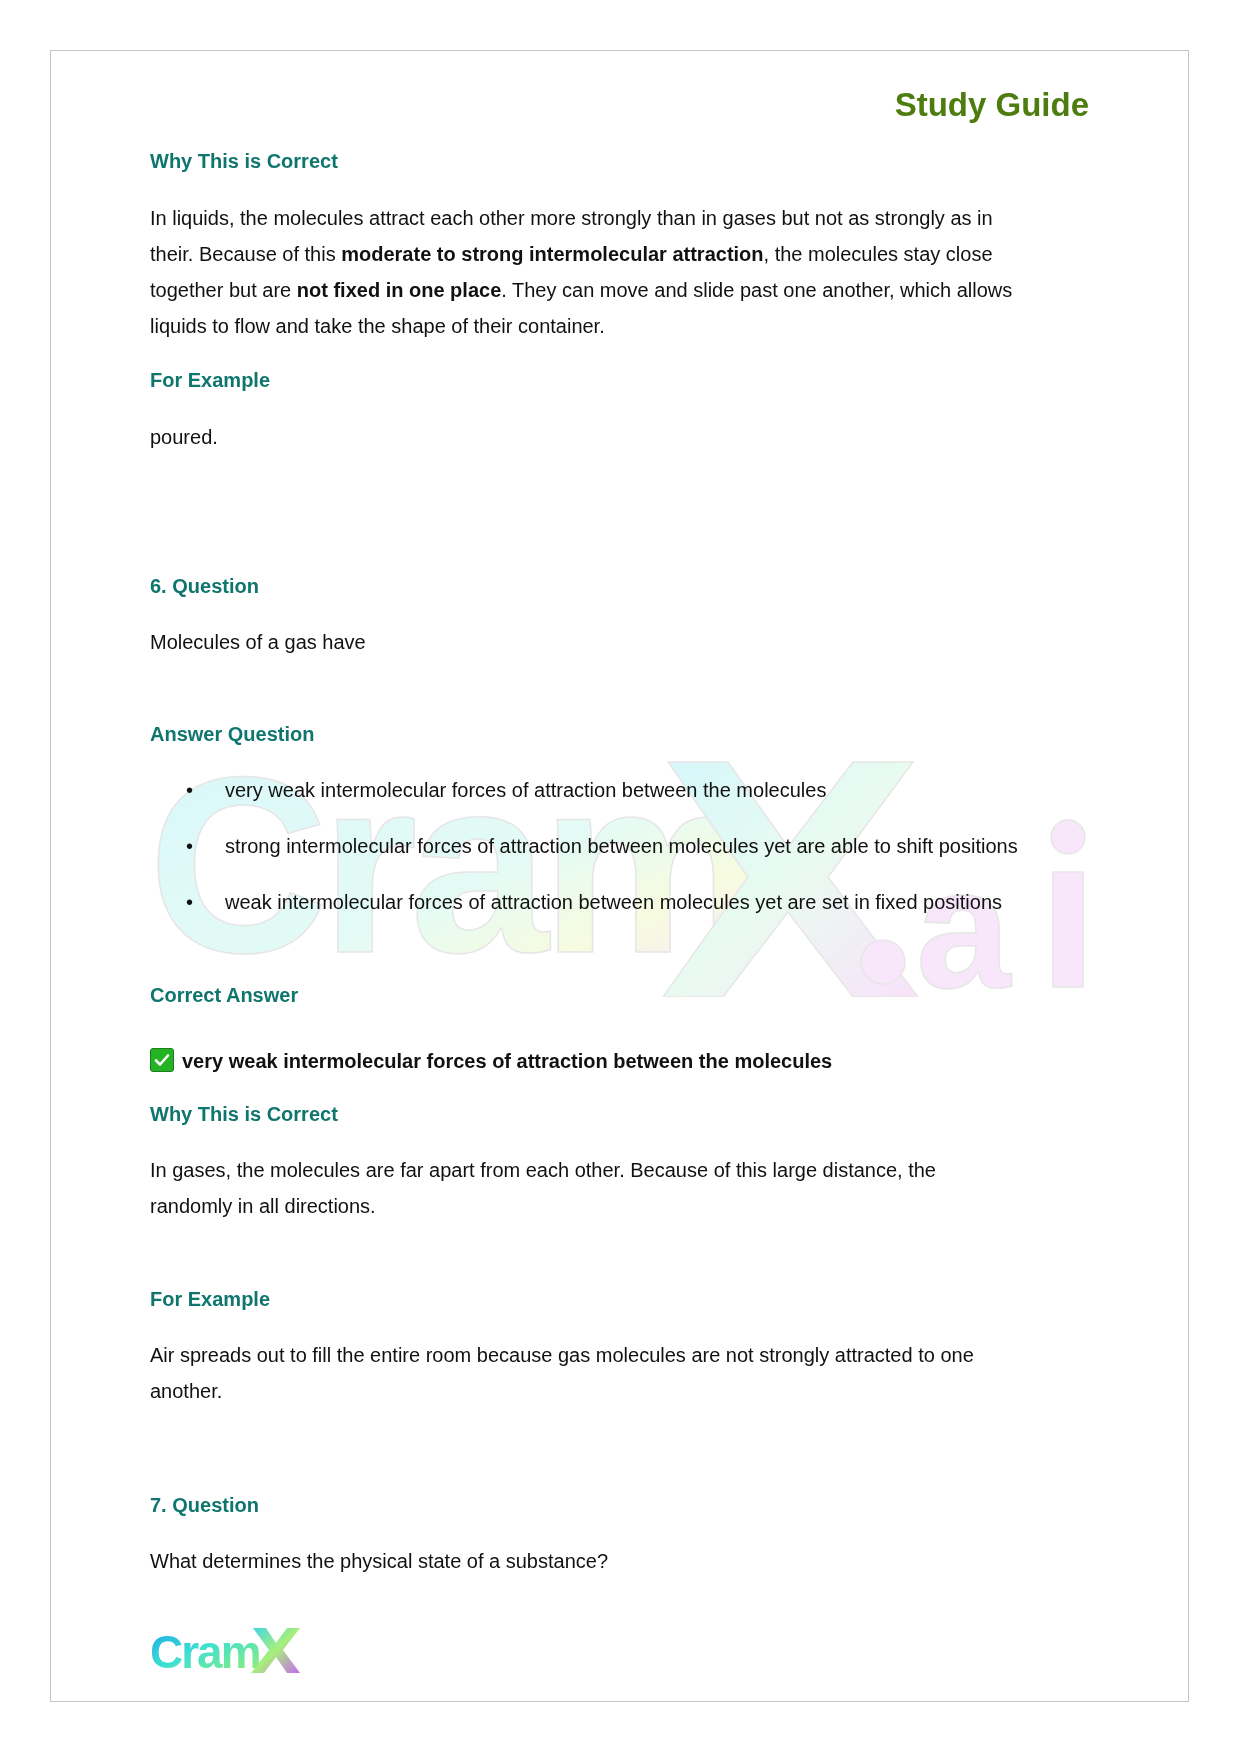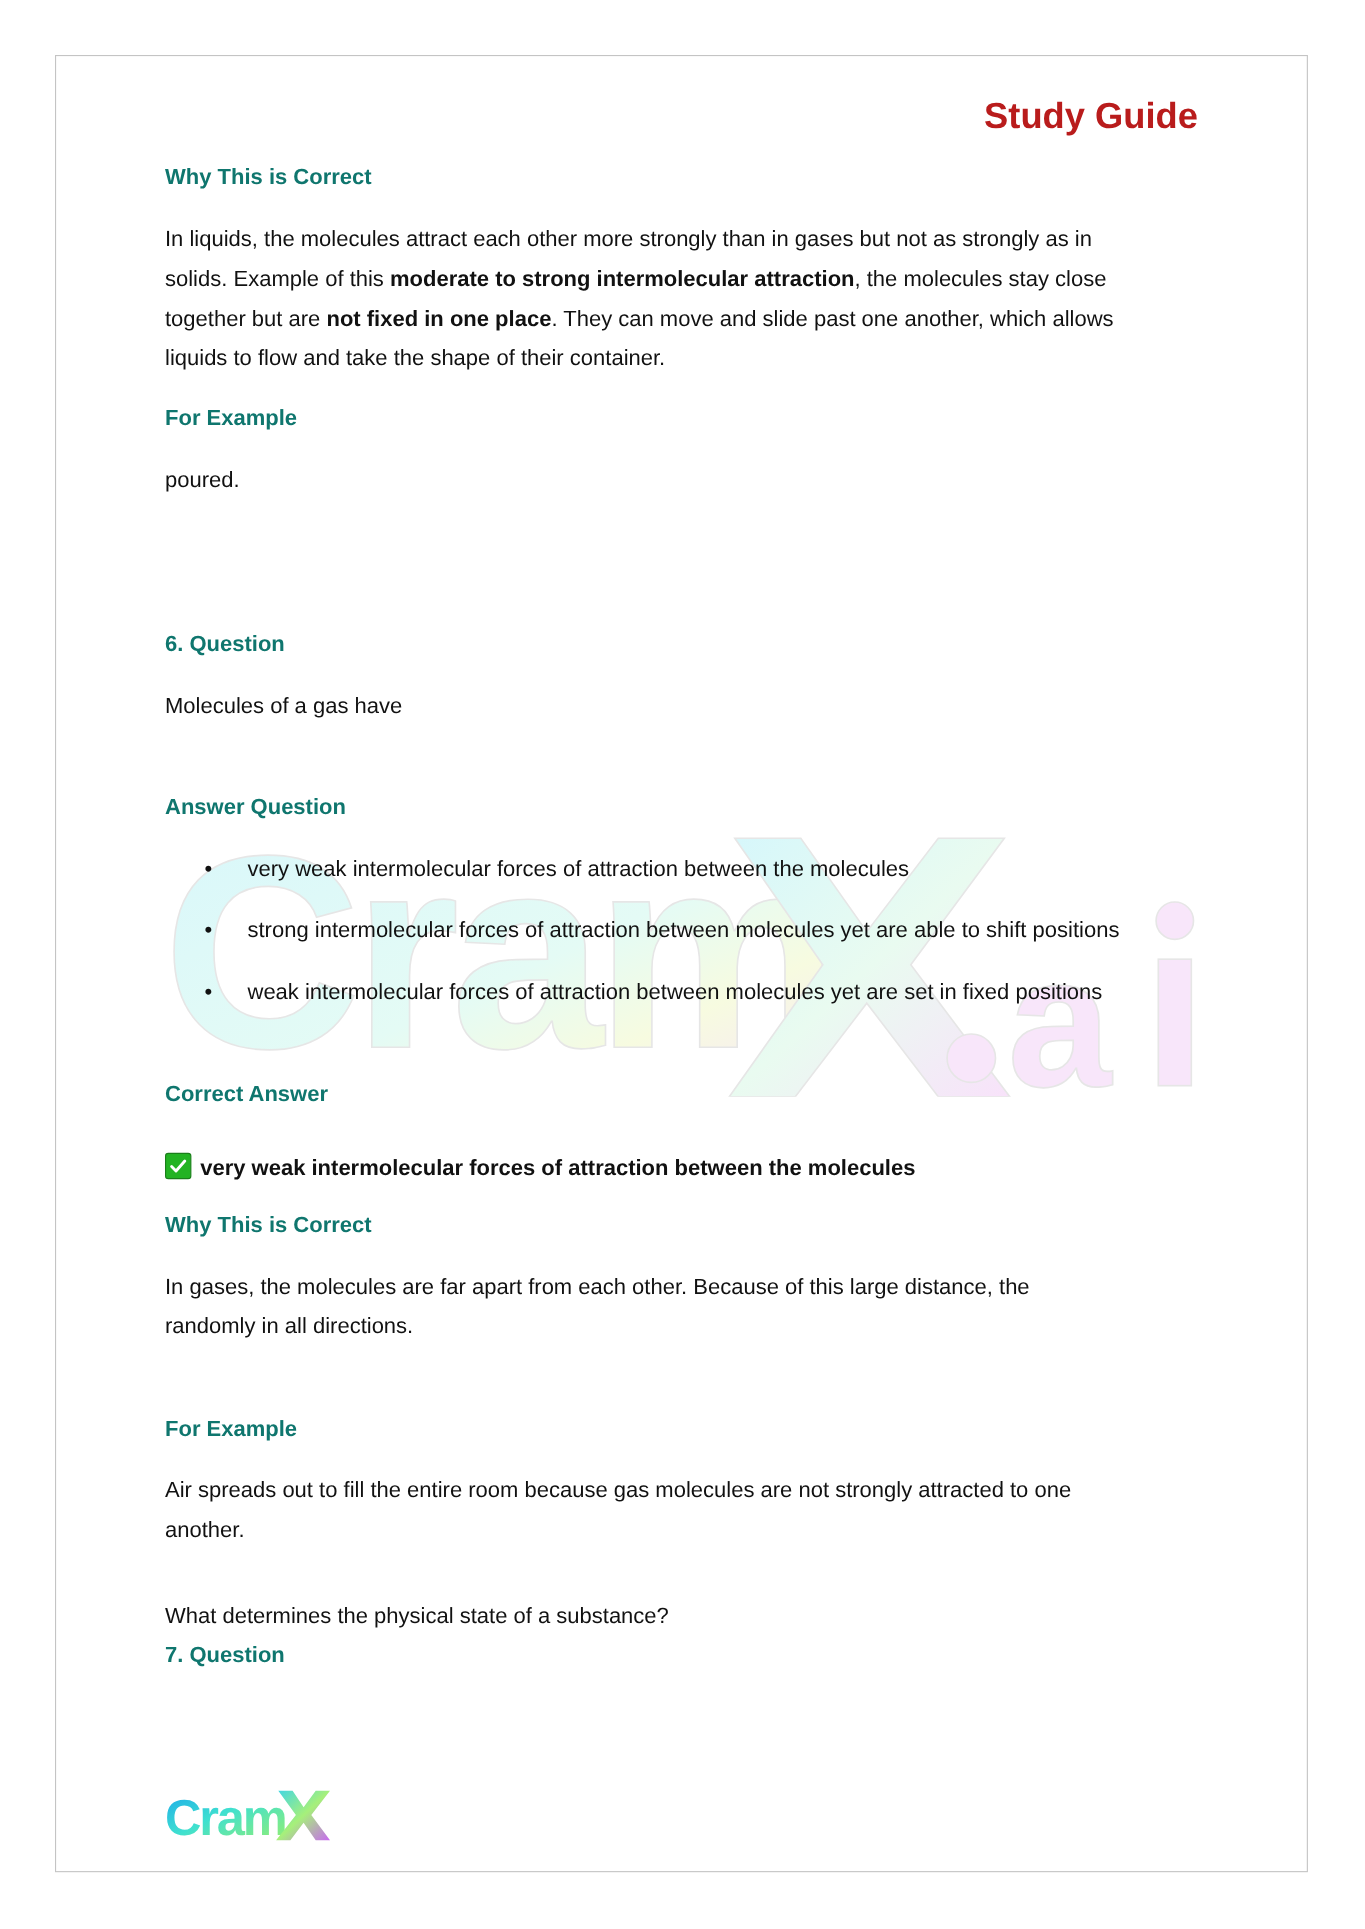--- a/index.html
+++ b/index.html
@@ -1,20 +1,20 @@
 <!DOCTYPE html>
 <html><head>
 <meta charset="utf-8">
 <style>
   html, body { margin: 0; padding: 0; background: #ffffff; }
   body { width: 1241px; height: 1754px; position: relative; overflow: hidden;
          font-family: "Liberation Sans", "DejaVu Sans", sans-serif; color: #111111; }
   .page { position: absolute; left: 50px; top: 50px; width: 1139px; height: 1652px;
           border: 1px solid #c4c4c4; box-sizing: border-box; background: #fff; }
-  .title { position: absolute; right: 152px; top: 86px; font-size: 33px; font-weight: bold; color: #b91c1c; }
+  .title { position: absolute; right: 152px; top: 86px; font-size: 33px; font-weight: bold; color: #4d7c0f; }
   .h { position: absolute; left: 150px; font-size: 20px; font-weight: bold; color: #0f766e; }
   .p { position: absolute; left: 150px; width: 930px; font-size: 20px; line-height: 36px; color: #111; }
   .p b { font-weight: bold; margin-top: 48px; }
   .bullet-row { position: absolute; left: 150px; font-size: 20px; color: #111; white-space: nowrap; }
   .bullet-row .dot { position: absolute; left: 36px; top: 0; }
   .bullet-row .txt { position: absolute; left: 75px; top: 0; }
   .check { display: inline-block; width: 24px; height: 24px; background: #23b323; border: 1px solid #1a7f1a;
            border-radius: 3px; box-sizing: border-box; vertical-align: -4px; margin-right: 8px; position: relative; }
   .check svg { position: absolute; left: 3px; top: 3px; }
   .correct { position: absolute; left: 150px; top: 1048px; font-size: 20px; font-weight: bold; color: #111; white-space: nowrap; }
@@ -46,21 +46,21 @@
   <text x="768" y="235" font-family="Liberation Sans, DejaVu Sans, sans-serif" font-weight="bold" font-size="170" fill="#f8e6fa" stroke="#e6e6e6" stroke-width="1.5">a</text>
   <rect x="905" y="120" width="30" height="115" fill="#f8e6fa" stroke="#e6e6e6" stroke-width="1.5"></rect>
   <circle cx="920" cy="85" r="17" fill="#f8e6fa" stroke="#e6e6e6" stroke-width="1.5"></circle>
 </svg>
 
 <div class="title">Study Guide</div>
 
 <div class="h" style="top:150px">Why This is Correct</div>
 <div class="p" style="top:200px">
   <div>In liquids, the molecules attract each other more strongly than in gases but not as strongly as in</div>
-  <div><span>solids. Example of this </span><b>moderate to strong intermolecular attraction</b><span>, the molecules stay close</span></div>
+  <div><span>their. Because of this </span><b>moderate to strong intermolecular attraction</b><span>, the molecules stay close</span></div>
   <div><span>together but are </span><b>not fixed in one place</b><span>. They can move and slide past one another, which allows</span></div>
   <div>liquids to flow and take the shape of their container.</div>
 </div>
 <div class="h" style="top:369px">For Example</div>
 <div class="p" style="top:419px">
   <div>poured.</div>
 </div>
 
 <div class="h" style="top:575px">6. Question</div>
 <div class="p" style="top:624px">Molecules of a gas have</div>
@@ -93,21 +93,21 @@
   <div>In gases, the molecules are far apart from each other. Because of this large distance, the</div>
   <div>randomly in all directions.</div>
 </div>
 <div class="h" style="top:1288px">For Example</div>
 <div class="p" style="top:1337px">
   <div>Air spreads out to fill the entire room because gas molecules are not strongly attracted to one</div>
   <div>another.</div>
 </div>
 
 <div class="h" style="top:1494px">7. Question</div>
-<div class="p" style="top:1451px">What determines the physical state of a substance?</div>
+<div class="p" style="top:1543px">What determines the physical state of a substance?</div>
 
 <svg class="logo" width="150" height="52" viewBox="0 0 150 52">
   <defs>
     <linearGradient id="lg1" x1="0" y1="0" x2="1" y2="1">
       <stop offset="0" stop-color="#1aa7ec"></stop>
       <stop offset="0.45" stop-color="#3fe0d0"></stop>
       <stop offset="1" stop-color="#9cf06a"></stop>
     </linearGradient>
     <linearGradient id="lg2" x1="0" y1="0" x2="1" y2="1">
       <stop offset="0" stop-color="#3fd6e6"></stop>

